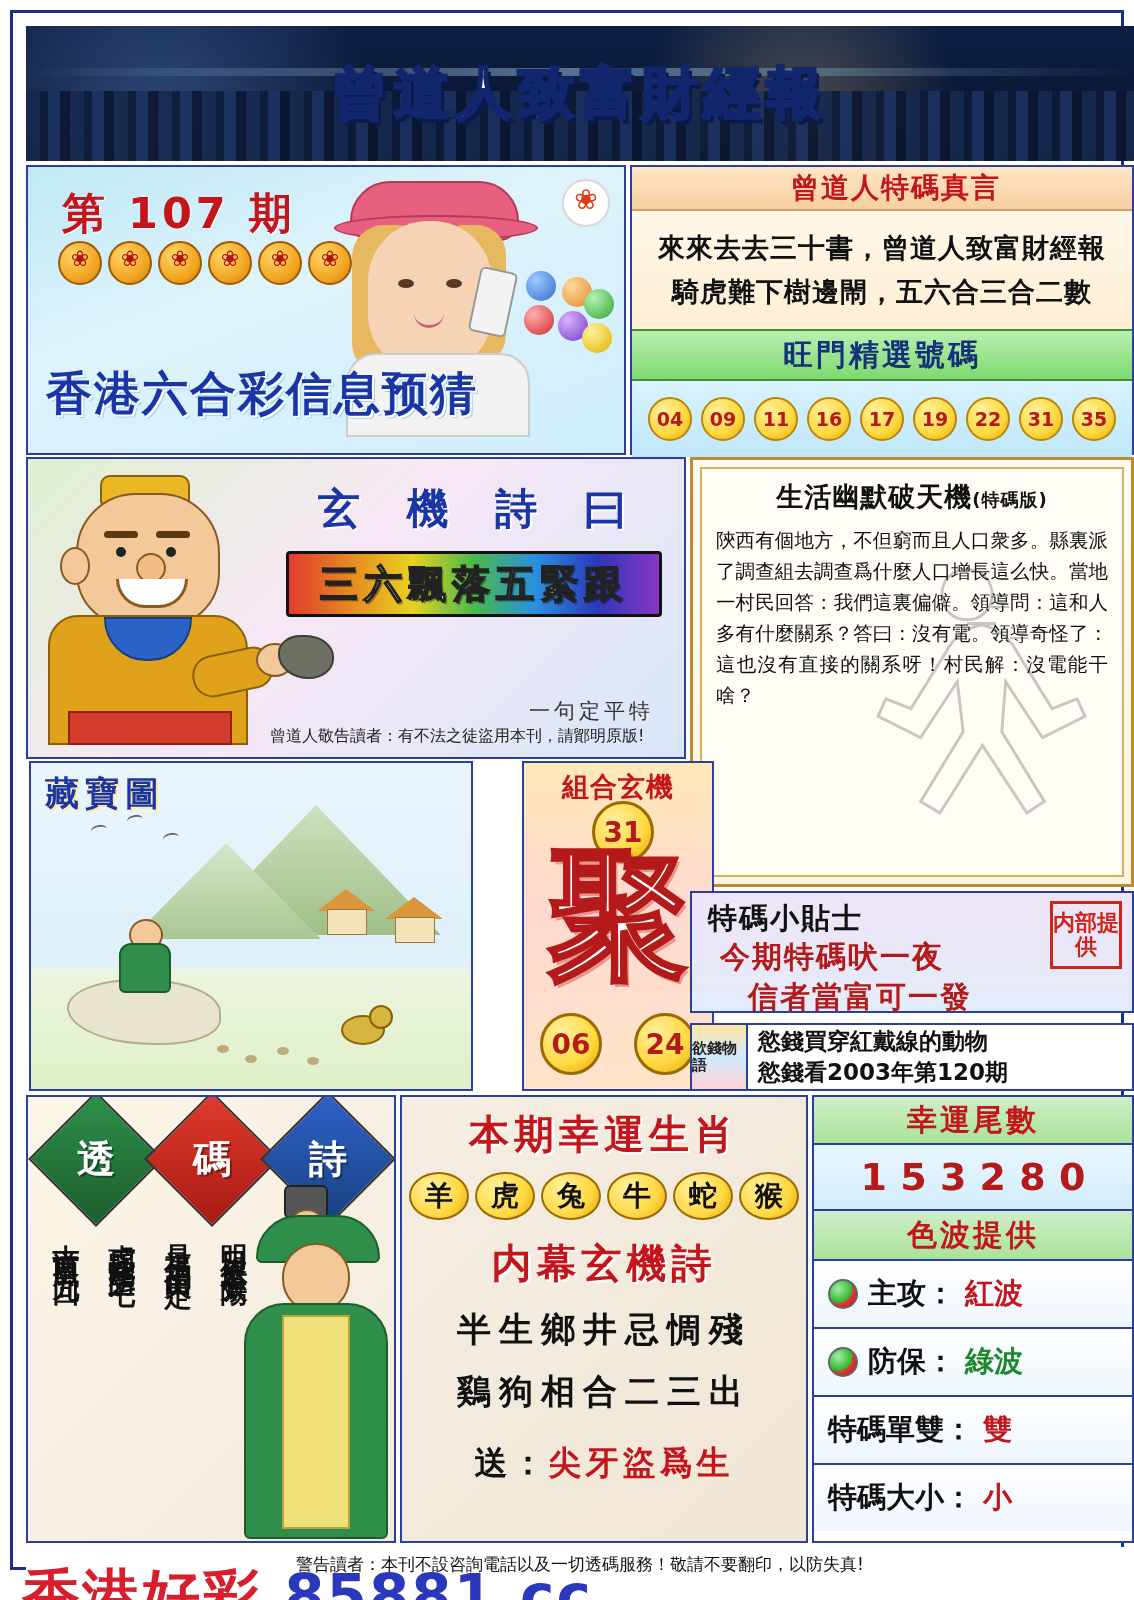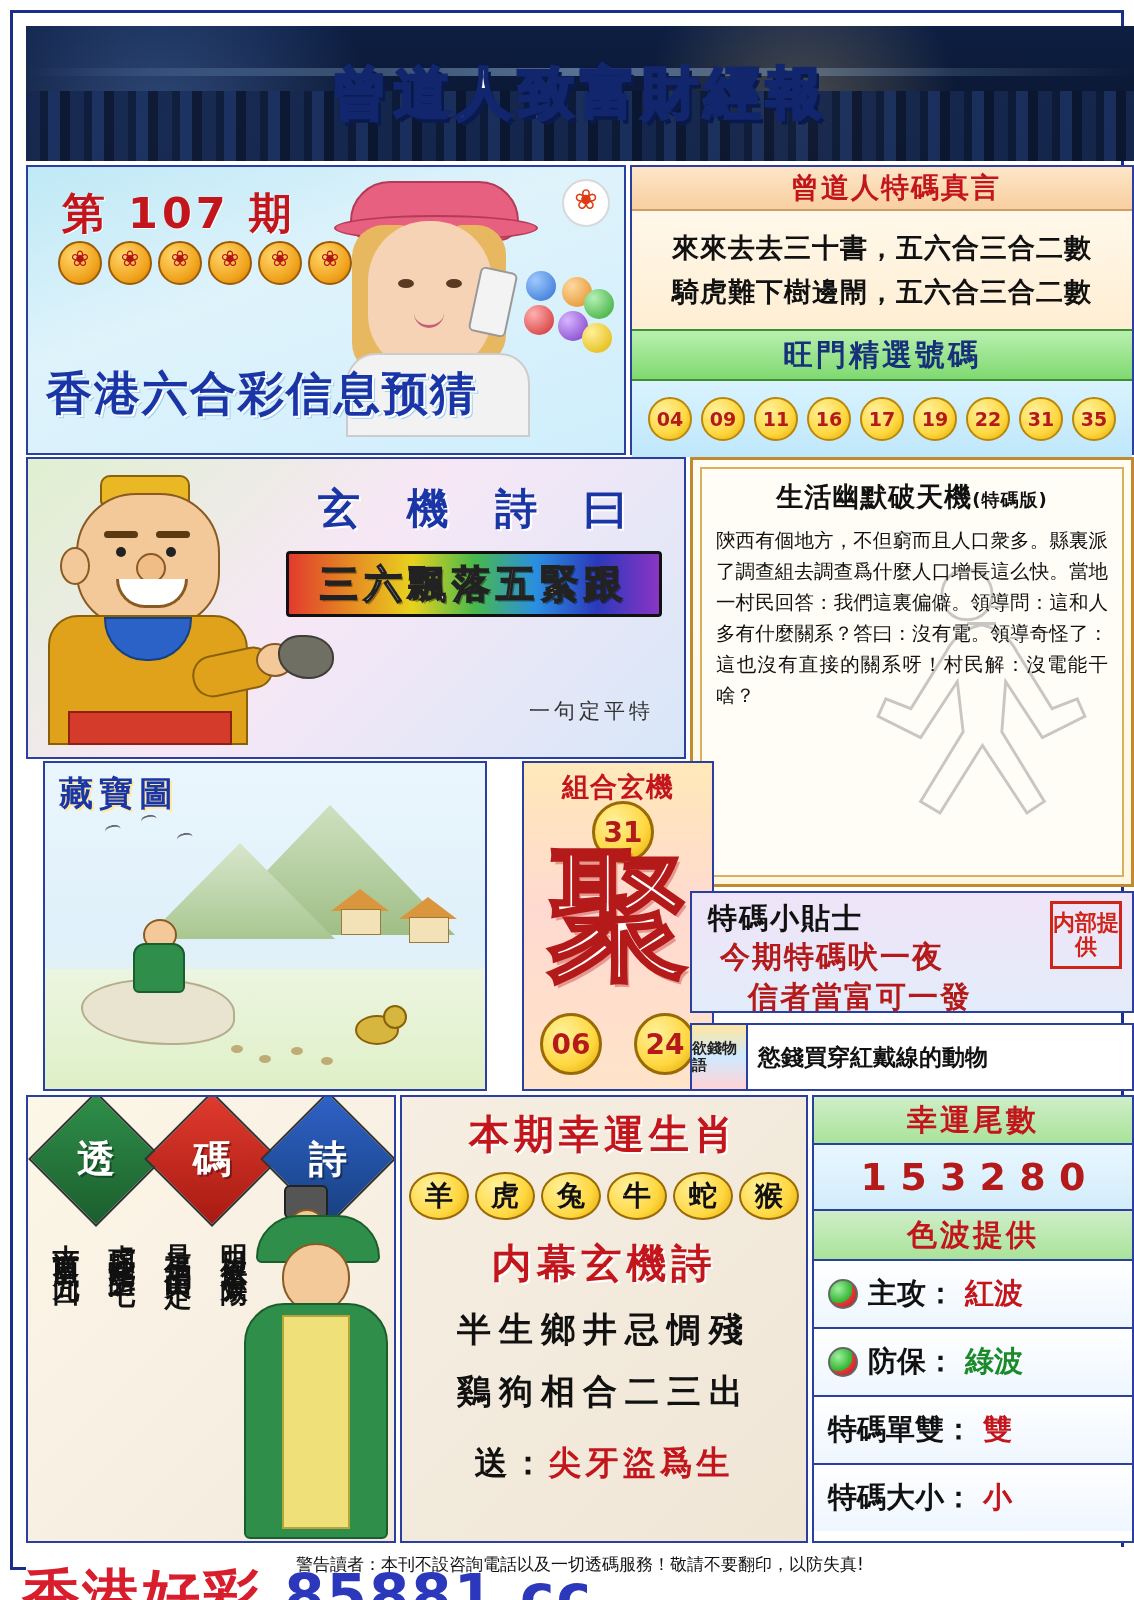--- a/index.html
+++ b/index.html
@@ -109,21 +109,21 @@
 
   .humorBox{position:absolute;left:677px;top:444px;width:444px;height:430px;border:3px solid #c08a2e;box-sizing:border-box;
     background:linear-gradient(180deg,#fffdf3,#fdf6e2);}
   .humor-inner{position:absolute;inset:7px;border:2px solid #d8b15f;background:#fffdf5;overflow:hidden;}
   .humor-title{text-align:center;font-size:27px;font-weight:bold;color:#111;margin-top:10px;letter-spacing:1px;}
   .humor-title small{font-size:18px;font-weight:bold;}
   .humor-body{position:relative;margin:10px 14px 0 14px;font-size:19.5px;line-height:31px;color:#111;text-align:justify;z-index:2;}
   .ghost{position:absolute;left:120px;top:78px;width:290px;height:300px;z-index:1;opacity:.55;}
 
   
-  .treasure{position:absolute;left:30px;top:748px;width:444px;height:330px;border:2px solid #2b3f9e;box-sizing:border-box;
+  .treasure{position:absolute;left:16px;top:748px;width:444px;height:330px;border:2px solid #2b3f9e;box-sizing:border-box;
     background:linear-gradient(180deg,#eaf6fd 0%,#dff0fa 55%,#eaf7e3 100%);overflow:hidden;}
   .tre-title{position:absolute;left:14px;top:8px;font-size:34px;font-weight:bold;color:#1a35a6;letter-spacing:6px;
     text-shadow:2px 2px 0 #ffe9a0;}
   .hill{position:absolute;right:30px;top:42px;width:250px;height:130px;background:linear-gradient(180deg,#cfe0c0,#9fbf86);
     clip-path:polygon(50% 0,100% 100%,0 100%);}
   .hill2{position:absolute;right:150px;top:80px;width:190px;height:96px;background:linear-gradient(180deg,#d8e6cd,#a9c790);
     clip-path:polygon(50% 0,100% 100%,0 100%);}
   .hut{position:absolute;width:58px;height:44px;}
   .hut-roof{position:absolute;left:0;top:0;width:58px;height:22px;background:#d9963c;clip-path:polygon(50% 0,100% 100%,0 100%);}
   .hut-body{position:absolute;left:10px;top:20px;width:38px;height:24px;background:#f3e2b8;border:1px solid #9a7a3a;}
@@ -258,21 +258,21 @@
         <div class="bl" style="left:68px;top:18px;background:radial-gradient(circle at 32% 30%,#b6f0b6,#2fa72f)"></div>
         <div class="bl" style="left:66px;top:52px;background:radial-gradient(circle at 32% 30%,#fff09a,#e0b400)"></div>
       </div>
 
       <div class="slogan">香港六合彩信息预猜</div>
     </div>
 
     <div class="rightTop">
       <div class="rt-head">曾道人特碼真言</div>
       <div class="rt-poem">
-        <div>來來去去三十書，五六合三合二數</div>
+        <div>來來去去三十書，曾道人致富財經報</div>
         <div>騎虎難下樹邊閙，五六合三合二數</div>
       </div>
       <div class="rt-head2">旺門精選號碼</div>
       <div class="rt-nums">
         <div class="numball">04</div>
         <div class="numball">09</div>
         <div class="numball">11</div>
         <div class="numball">16</div>
         <div class="numball">17</div>
         <div class="numball">19</div>
@@ -299,20 +299,21 @@
         <div class="man-belt"></div>
         <div class="man-arm"></div>
         <div class="man-hand"></div>
         <div class="man-rock"></div>
       </div>
       <div class="poem-title">玄 機 詩 曰</div>
       <div class="poem-bar">
         <span>三六飄落五緊跟</span>
       </div>
       <div class="poem-sub">一句定平特</div>
+      <div class="poem-warn">曾道人敬告讀者：有不法之徒盜用本刊，請鄮明原版!</div>
     </div>
 
     <div class="humorBox">
       <div class="humor-inner">
         <div class="humor-title">
           <span>生活幽默破天機</span><small>(特碼版)</small>
         </div>
         <svg class="ghost" viewBox="0 0 300 300">
           <path d="M150 18c16 0 26 12 26 26s-10 26-26 26-26-12-26-26 10-26 26-26z
                    M150 74c28 0 44 14 52 30l36 58 26-10 8 18-44 22-38-58-4 52 44 72-18 12-46-70
@@ -365,20 +366,21 @@
       <div class="tips-t">特碼小貼士</div>
       <div class="tips-l1">今期特碼吠一夜</div>
       <div class="tips-l2">信者當富可一發</div>
       <div class="stamp">内部提供</div>
     </div>
 
     <div class="moneyRow">
       <div class="money-tag">欲錢物語</div>
       <div class="money-lines">
         <div>慾錢買穿紅戴線的動物</div>
+        <div>慾錢看2003年第120期</div>
       </div>
     </div>
 
     <div class="touma">
       <div class="diamond" style="left:20px;background:linear-gradient(135deg,#2f8f4a,#1b5e2d)">
         <span>透</span>
       </div>
       <div class="diamond" style="left:136px;background:linear-gradient(135deg,#e03b2e,#a81a12)">
         <span>碼</span>
       </div>

